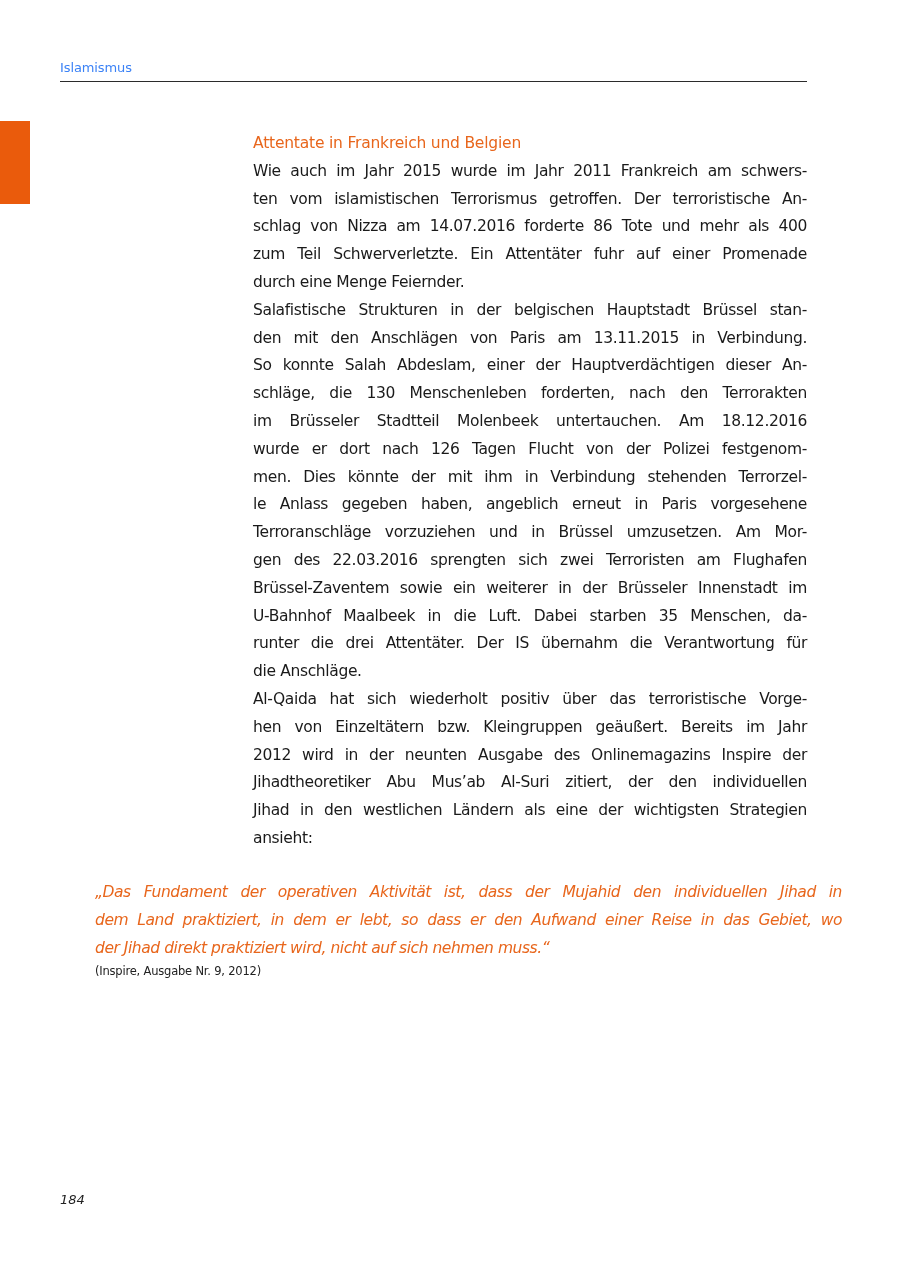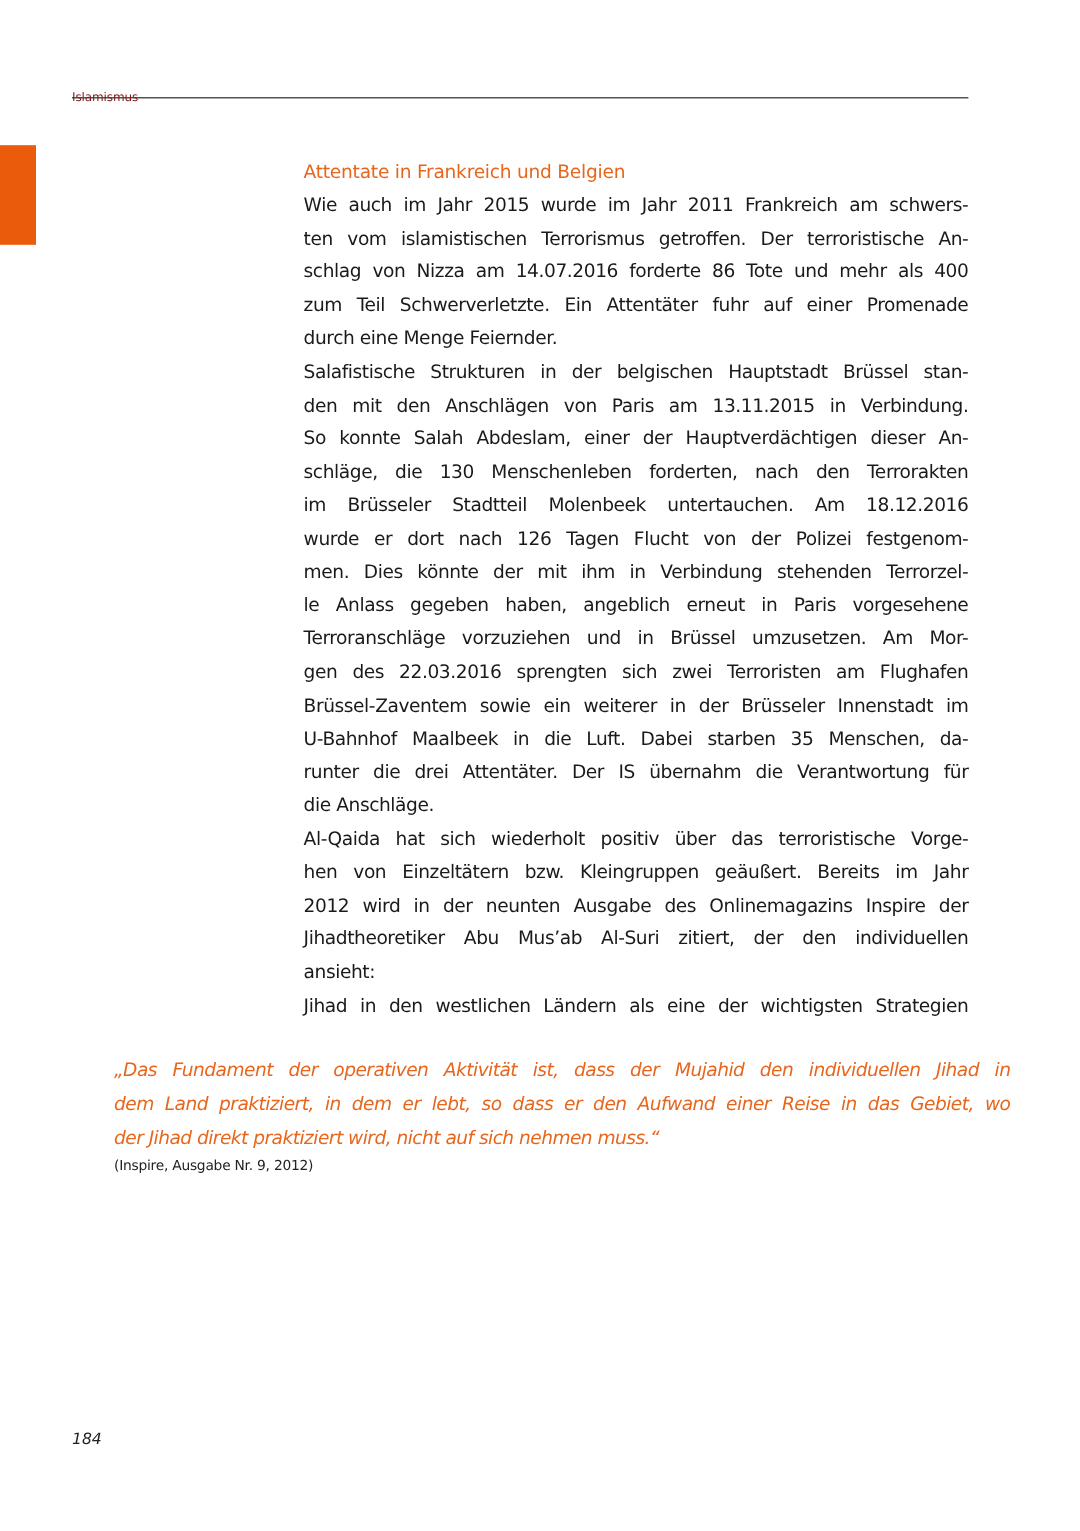--- a/index.html
+++ b/index.html
@@ -20,23 +20,23 @@
       left: 60px;
       top: 58px;
       width: 747px;
       height: 24px;
       border-bottom: 1px solid #2b2b2b;
       box-sizing: border-box;
     }
     .running-header-label {
       position: absolute;
       left: 0;
-      top: 18px;
-      font-size: 10px;
-      color: #7f1d1d;
+      top: 2px;
+      font-size: 13px;
+      color: #3b82f6;
       letter-spacing: -0.1px;
     }
     .side-tab {
       position: absolute;
       left: 0;
       top: 121px;
       width: 30px;
       height: 83px;
       background: #ea5b0c;
     }
@@ -142,22 +142,22 @@
     <span class="line">U-Bahnhof Maalbeek in die Luft. Dabei starben 35 Menschen, da-</span>
     <span class="line">runter die drei Attentäter. Der IS übernahm die Verantwortung für</span>
     <span class="line last">die Anschläge.</span>
   </p>
 
   <p class="body-paragraph">
     <span class="line">Al-Qaida hat sich wiederholt positiv über das terroristische Vorge-</span>
     <span class="line">hen von Einzeltätern bzw. Kleingruppen geäußert. Bereits im Jahr</span>
     <span class="line">2012 wird in der neunten Ausgabe des Onlinemagazins Inspire der</span>
     <span class="line">Jihadtheoretiker Abu Mus’ab Al-Suri zitiert, der den individuellen</span>
+    <span class="line">Jihad in den westlichen Ländern als eine der wichtigsten Strategien</span>
     <span class="line last">ansieht:</span>
-    <span class="line">Jihad in den westlichen Ländern als eine der wichtigsten Strategien</span>
   </p>
 </div>
 
 <div class="quote-block">
   <p class="quote-text">
     <span class="line">„Das Fundament der operativen Aktivität ist, dass der Mujahid den individuellen Jihad in</span>
     <span class="line">dem Land praktiziert, in dem er lebt, so dass er den Aufwand einer Reise in das Gebiet, wo</span>
     <span class="line last">der Jihad direkt praktiziert wird, nicht auf sich nehmen muss.“</span>
   </p>
   <div class="quote-source">(Inspire, Ausgabe Nr. 9, 2012)</div>

